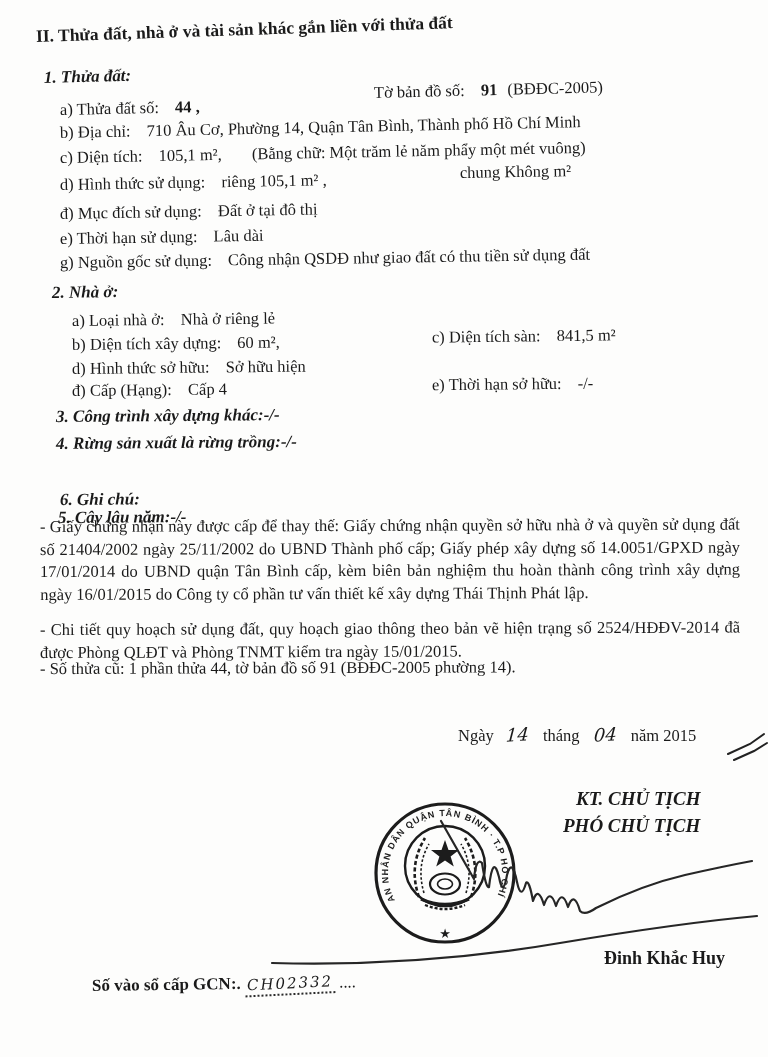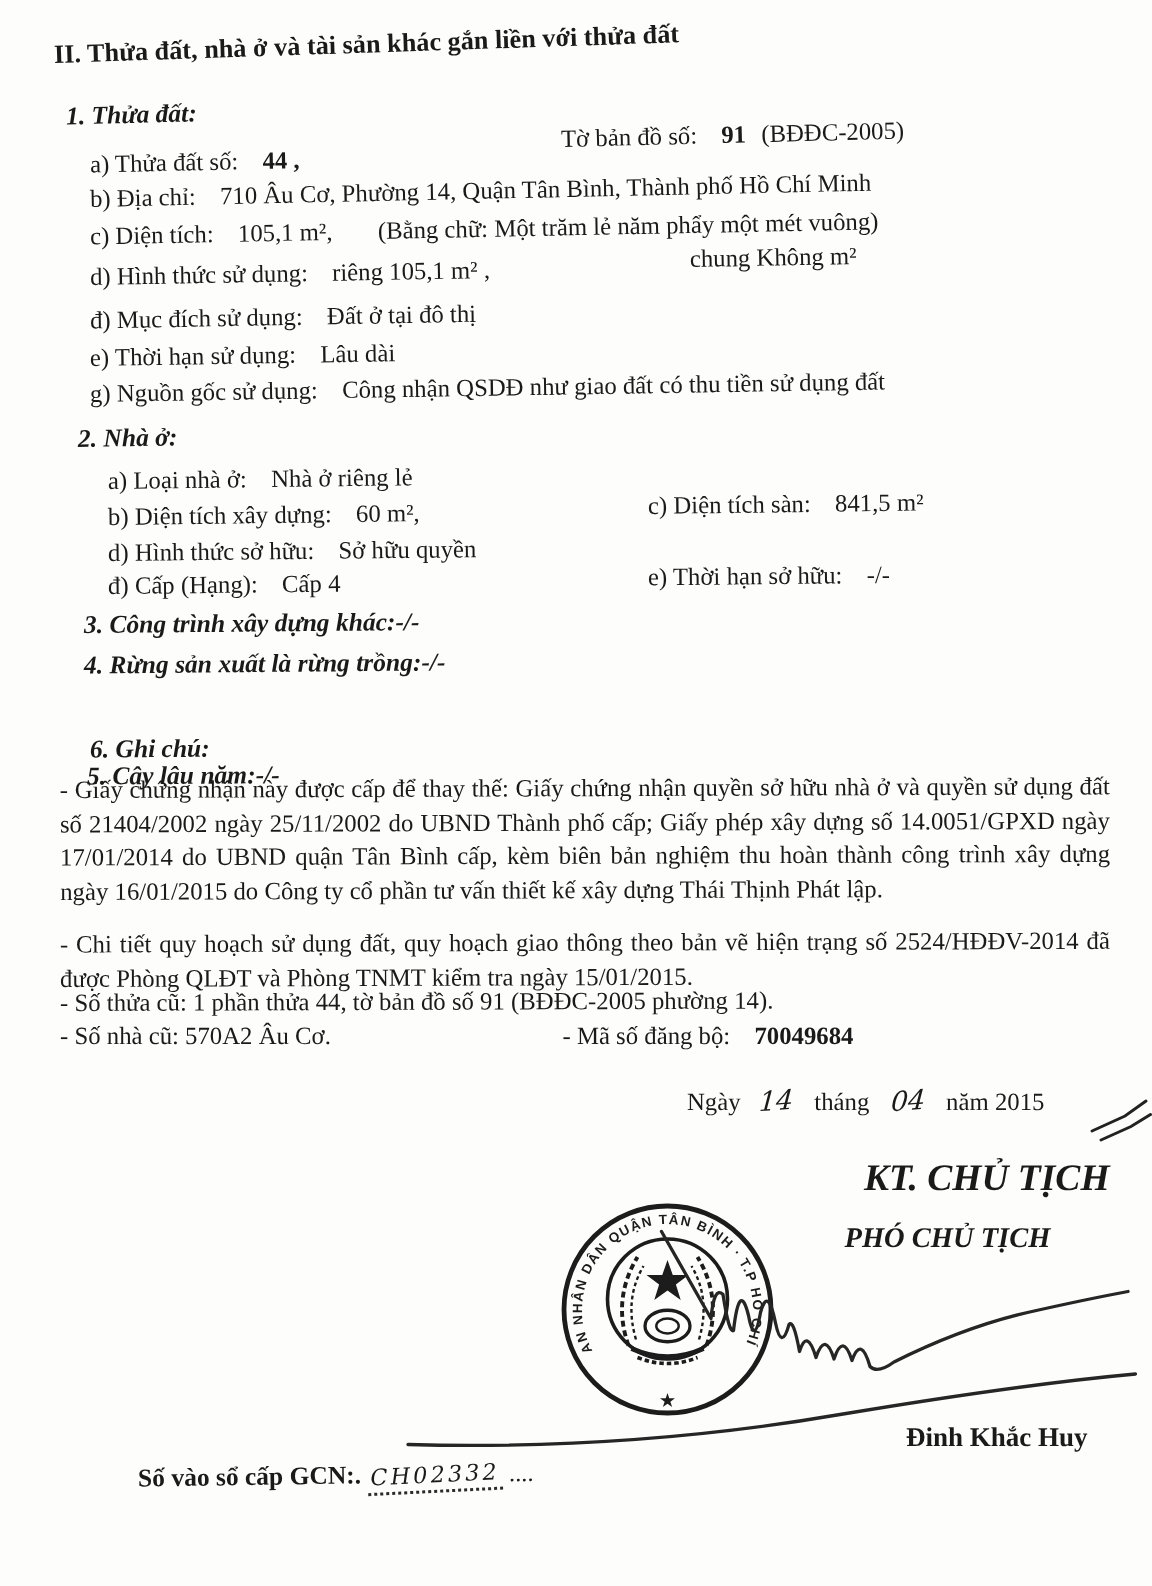--- a/index.html
+++ b/index.html
@@ -102,21 +102,21 @@
     <span class="lbl">b) Diện tích xây dựng:</span>
     <span>60 m²,</span>
     <span class="extra-abs" style="left:360px;top:-3px;">
       <span class="lbl">c) Diện tích sàn:</span>
       <span>841,5 m²</span>
     </span>
   </div>
 
   <div class="line r06" style="left:72px;top:359px;">
     <span class="lbl">d) Hình thức sở hữu:</span>
-    <span>Sở hữu quyền</span>
+    <span>Sở hữu hiện</span>
   </div>
 
   <div class="line r06" style="left:72px;top:381px;">
     <span class="lbl">đ) Cấp (Hạng):</span>
     <span>Cấp 4</span>
     <span class="extra-abs" style="left:360px;top:-2px;">
       <span class="lbl">e) Thời hạn sở hữu:</span>
       <span>-/-</span>
     </span>
   </div>
@@ -126,42 +126,35 @@
   <div class="line bi r04" style="left:58px;top:464px;font-size:17px;margin-top:44px;">5. Cây lâu năm:-/-</div>
   <div class="line bi r04" style="left:60px;top:490px;font-size:17px;">6. Ghi chú:</div>
 
   <div class="wrap just r02 notes-block" style="left:40px;top:516px;width:700px;">
     <p>- Giấy chứng nhận này được cấp để thay thế: Giấy chứng nhận quyền sở hữu nhà ở và quyền sử dụng đất số 21404/2002 ngày 25/11/2002 do UBND Thành phố cấp; Giấy phép xây dựng số 14.0051/GPXD ngày 17/01/2014 do UBND quận Tân Bình cấp, kèm biên bản nghiệm thu hoàn thành công trình xây dựng ngày 16/01/2015 do Công ty cổ phần tư vấn thiết kế xây dựng Thái Thịnh Phát lập.</p>
   </div>
   <div class="wrap just r02 notes-block" style="left:40px;top:619px;width:700px;">
     <p>- Chi tiết quy hoạch sử dụng đất, quy hoạch giao thông theo bản vẽ hiện trạng số 2524/HĐĐV-2014 đã được Phòng QLĐT và Phòng TNMT kiểm tra ngày 15/01/2015.</p>
   </div>
   <div class="line r02" style="left:40px;top:659px;">- Số thửa cũ: 1 phần thửa 44, tờ bản đồ số 91 (BĐĐC-2005 phường 14).</div>
-  <div class="line" style="left:40px;top:681px;">
-    <span>- Số nhà cũ: 570A2 Âu Cơ.</span>
-    <span class="extra-abs" style="left:335px;top:0;">
-      <span class="lbl">- Mã số đăng bộ:</span>
-      <span class="b">70049684</span>
-    </span>
-  </div>
 
   <div class="line" style="left:458px;top:724px;">
     <span>Ngày</span>
     <span class="hand" style="font-size:18px;margin:0 10px 0 8px;">14</span>
     <span>tháng</span>
     <span class="hand" style="font-size:18px;margin:0 10px 0 10px;">04</span>
     <span>năm 2015</span>
   </div>
 
   <svg class="check-svg" style="left:726px;top:728px;" width="44" height="34" viewBox="0 0 44 34">
     <path d="M2,26 L24,16 L38,6" stroke="#222" stroke-width="2" fill="none" stroke-linecap="round"></path>
     <path d="M8,32 L28,23 L41,15" stroke="#222" stroke-width="2" fill="none" stroke-linecap="round"></path>
   </svg>
 
-  <div class="line bi" style="left:576px;top:772px;font-size:25px;text-align:right;">KT. CHỦ TỊCH</div>
+  <div class="line bi" style="left:576px;top:788px;font-size:19px;text-align:right;">KT. CHỦ TỊCH</div>
   <div class="line bi" style="left:563px;top:815px;font-size:19px;">PHÓ CHỦ TỊCH</div>
 
   <svg class="seal-svg" style="left:372px;top:800px;" width="146" height="146" viewBox="0 0 146 146">
     <g stroke="#1c1c1c" fill="none">
       <circle cx="73" cy="73" r="69" stroke-width="3.2"></circle>
       <circle cx="73" cy="66" r="40" stroke-width="2.4"></circle>
 
       <path d="M47,97 Q36,66 53,38" stroke-width="2.6" stroke-dasharray="4,2.5"></path>
       <path d="M99,97 Q110,66 93,38" stroke-width="2.6" stroke-dasharray="4,2.5"></path>
       <path d="M52,93 Q44,66 57,44" stroke-width="1.6" stroke-dasharray="2.5,2"></path>

